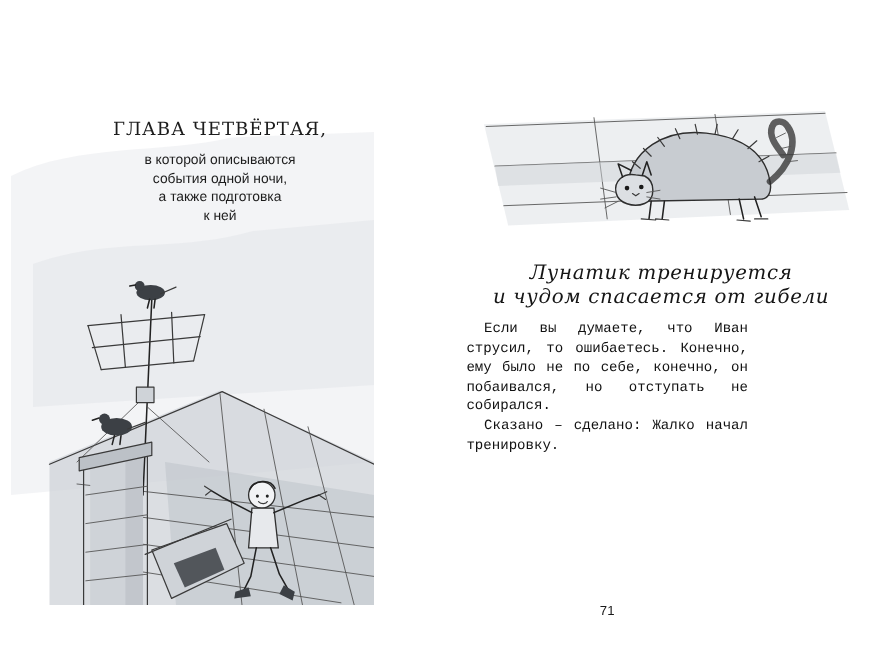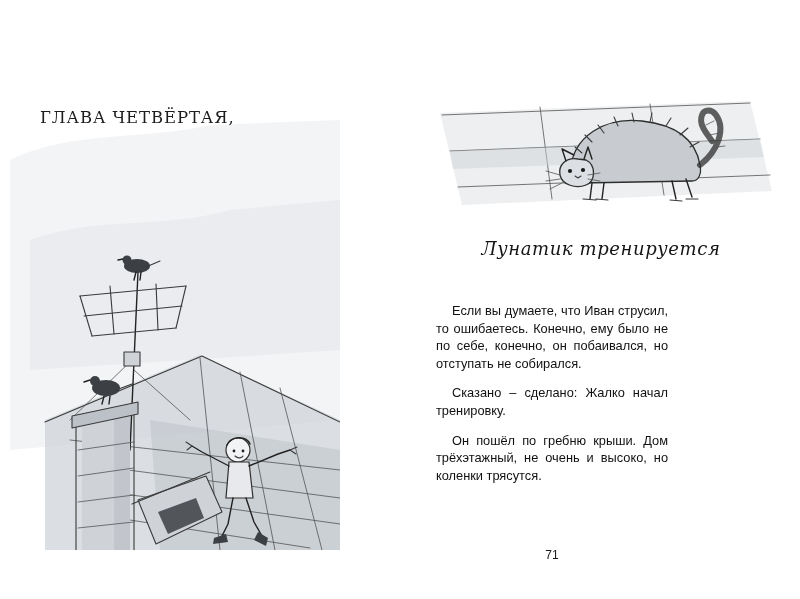--- a/index.html
+++ b/index.html
@@ -27,21 +27,21 @@
     left: 0;
     top: 0;
     width: 400px;
     height: 599px;
   }
   .chapter-head {
     position: absolute;
     left: 40px;
     top: 108px;
     width: 320px;
-    text-align: left;
+    text-align: center;
   }
   .chapter-title {
     font-family: "DejaVu Serif", serif;
     font-size: 16.5px;
     letter-spacing: 0.9px;
     font-weight: 400;
     color: #1d1d1d;
     font-variant: small-caps;
     text-transform: uppercase;
     line-height: 1.2;
@@ -96,23 +96,24 @@
     left: 424px;
     top: 290px;
     width: 256px;
     font-family: "Liberation Sans", sans-serif;
     font-size: 12.8px;
     line-height: 17.6px;
     text-align: justify;
     color: #111111;
   }
   .body-text p {
-    margin: 12px;
+    margin: 0;
     text-indent: 16px;
     hyphens: manual;
+    font-family: Liberation Mono, monospace;
   }
   .folio {
     position: absolute;
     left: 424px;
     top: 548px;
     width: 256px;
     text-align: center;
     font-family: "Liberation Sans", sans-serif;
     font-size: 12px;
     color: #1a1a1a;
@@ -214,20 +215,26 @@
           <path class="ink-dark" d="M223 378 L218 404 L210 420"></path>
           <path class="ink-dark" d="M236 378 L244 402 L252 416"></path>
           <path class="vdark" d="M204 418 L216 414 L218 422 L203 424 Z"></path>
           <path class="vdark" d="M248 412 L258 418 L256 426 L244 420 Z"></path>
         </g>
       </svg>
     </div>
 
     <div class="chapter-head">
       <div class="chapter-title">ГЛАВА ЧЕТВЁРТАЯ,</div>
+      <div class="chapter-sub">
+        <div>в которой описываются</div>
+        <div>события одной ночи,</div>
+        <div>а также подготовка</div>
+        <div>к ней</div>
+      </div>
     </div>
   </div>
 
   <div class="page-right">
 
     <div class="illus-right">
       <svg width="360" height="120" viewBox="0 0 360 120">
 
         <path class="wash" d="M20 18 L330 6 L352 96 L42 110 Z" opacity="0.8"></path>
         <path class="ink-thin" d="M22 20 L330 8"></path>
@@ -256,24 +263,24 @@
           <path class="ink" d="M163 104 L176 105 M176 104 L188 105 M250 105 L262 106 M266 104 L278 104"></path>
 
           <path d="M280 70 C298 56 306 34 296 20 C292 14 284 14 282 20 C278 30 288 40 292 46" fill="none" stroke="#2e2e2e" stroke-width="6" stroke-linecap="round" opacity="0.75"></path>
           <path class="ink-thin" d="M286 30 l8 -4 M290 40 l9 -2 M296 52 l9 -1"></path>
         </g>
       </svg>
     </div>
 
     <div class="section-head">
       <div>Лунатик тренируется</div>
+      <div>и чудом спасается от гибели</div>
     </div>
   </div>
 
   <div class="body-text">
     <p>Если вы думаете, что Иван струсил, то ошибаетесь. Конечно, ему было не по себе, конечно, он побаивался, но отступать не собирался.</p>
     <p>Сказано – сделано: Жалко начал тренировку.</p>
-    <p>Он пошёл по гребню крыши. Дом трёхэтажный, не очень и высоко, но коленки трясутся.</p>
   </div>
 
   <div class="folio">71</div>
 
 </div>
 
 </body></html>

